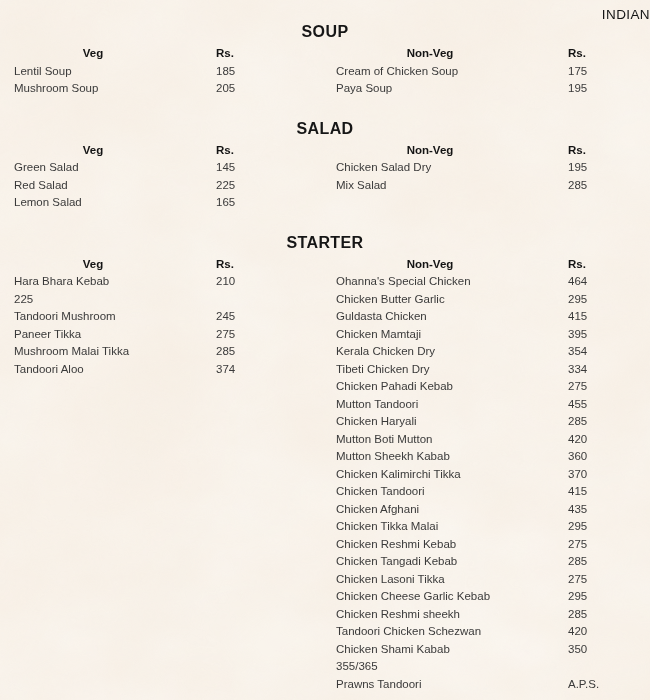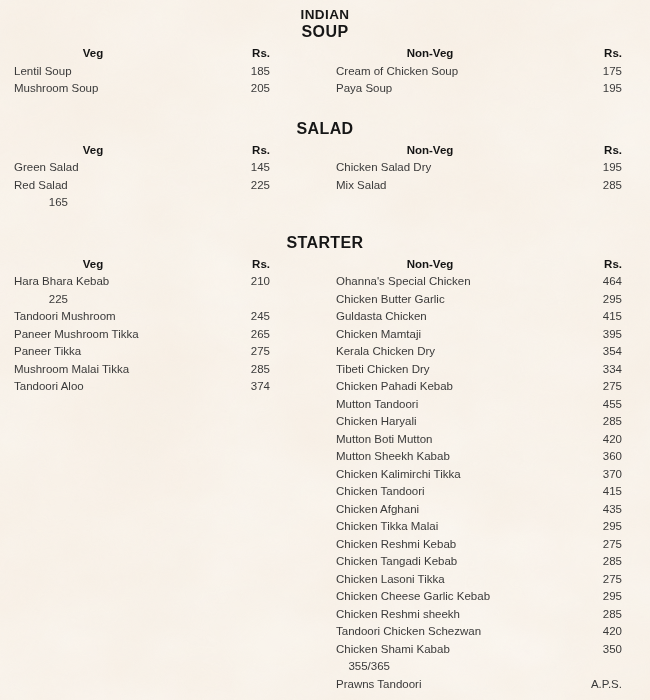--- a/index.html
+++ b/index.html
@@ -5,40 +5,40 @@
   html,body { margin:0; padding:0; }
   body { width:650px; font-family:"Liberation Sans", sans-serif; }
   .menu-page {
     position:relative; width:650px; height:700px; overflow:hidden;
     background:#f9f4ee;
   }
   .marble-bg { position:absolute; left:0; top:0; width:650px; height:700px; }
   .content { position:relative; z-index:1; padding:7px 28px 0 14px; }
 
   .page-title {
-    margin:0 -28px 0 -14px; text-align:center;
-    font-size:13.5px; font-weight:bold; color:#161616; letter-spacing:.4px;
+    margin:0 -28px 0 -14px; text-align:right;
+    font-size:13.5px; font-weight:normal; color:#161616; letter-spacing:.4px;
     line-height:16px;
   }
   .section-title {
     margin:1px -28px 0 -14px; text-align:center;
     font-size:16px; font-weight:bold; color:#161616; letter-spacing:.4px;
     line-height:16px;
   }
   .section { margin:0; }
   .section + .section .section-title { margin-top:23px; }
 
   .cols { display:flex; margin-top:5px; }
   .col { display:flex; flex-direction:column; }
   .col-veg { width:256px; margin-right:66px; }
   .col-nonveg { flex:1; }
 
   .row { display:flex; align-items:baseline; height:17.5px; line-height:17.5px;gap:44px; }
   .row .name { flex:1; font-size:11.5px; color:#3a3a3a; white-space:nowrap; overflow:hidden; }
-  .row .price { width:54px; text-align:right; font-size:11.5px; color:#3a3a3a; white-space:nowrap; }
+  .row .price { width:54px; text-align:left; font-size:11.5px; color:#3a3a3a; white-space:nowrap; }
 
   .header-row .name { text-align:center; font-weight:bold; color:#141414; font-size:11.5px; }
   .header-row .price { font-weight:bold; color:#141414; font-size:11.5px; }
 </style>
 </head>
 <body>
 
 <div class="menu-page">
 
   <svg class="marble-bg" width="650" height="700" viewBox="0 0 650 700" xmlns="http://www.w3.org/2000/svg" aria-hidden="true">
@@ -109,20 +109,21 @@
               </div>
               <div class="row">
                 <span class="name">Green Salad</span>
                 <span class="price">145</span>
               </div>
               <div class="row">
                 <span class="name">Red Salad</span>
                 <span class="price">225</span>
               </div>
               <div class="row">
+                <span class="name">Lemon Salad</span>
                 <span class="price">165</span>
               </div>
             </div>
             <div class="col col-nonveg">
               <div class="row header-row">
                 <span class="name">Non-Veg</span>
                 <span class="price">Rs.</span>
               </div>
               <div class="row">
                 <span class="name">Chicken Salad Dry</span>
@@ -148,24 +149,20 @@
                 <span class="price">210</span>
               </div>
               <div class="row">
                 <span class="price">225</span>
               </div>
               <div class="row">
                 <span class="name">Tandoori Mushroom</span>
                 <span class="price">245</span>
               </div>
               <div class="row">
-                <span class="name">Paneer Mushroom Tikka</span>
-                <span class="price">265</span>
-              </div>
-              <div class="row">
                 <span class="name">Paneer Tikka</span>
                 <span class="price">275</span>
               </div>
               <div class="row">
                 <span class="name">Mushroom Malai Tikka</span>
                 <span class="price">285</span>
               </div>
               <div class="row">
                 <span class="name">Tandoori Aloo</span>
                 <span class="price">374</span>

